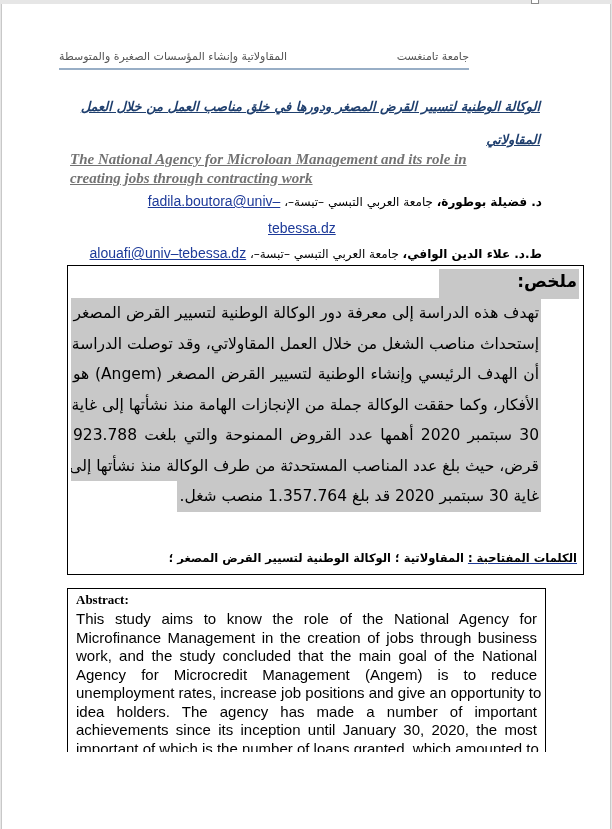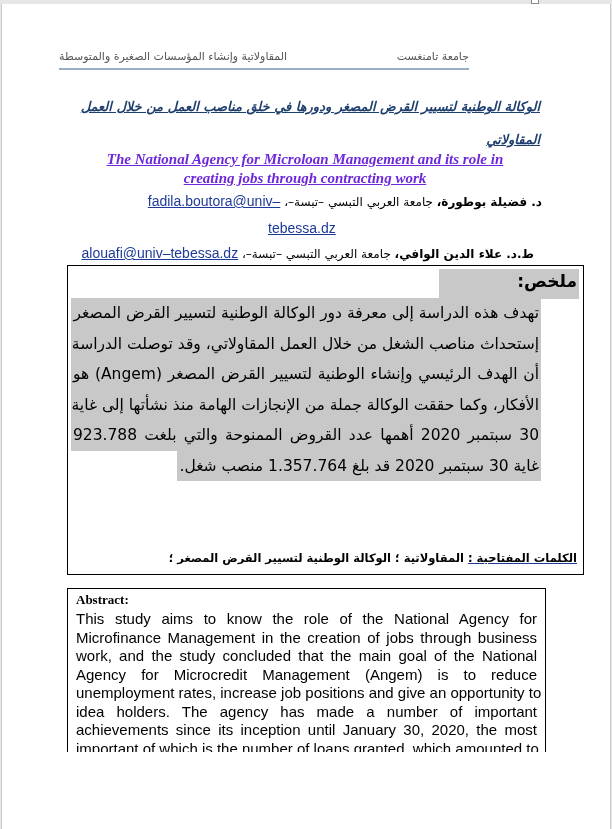--- a/index.html
+++ b/index.html
@@ -26,22 +26,22 @@
   .header-rule {
     position: absolute; left: 59px; top: 68px; width: 410px; height: 2px; background: #98aec6;
   }
   .title-ar {
     position: absolute; left: 70px; top: 90px; width: 470px;
     direction: rtl; text-align: right; color: #1f3f6e;
     font-size: 13px; font-weight: bold; font-style: italic; text-decoration: underline;
     line-height: 33px; font-family: "DejaVu Sans", sans-serif;
   }
   .title-en {
-    position: absolute; left: 70px; top: 150px; width: 470px; text-align: center;
-    color: #6d28d9; font-family: "Liberation Serif", serif;
+    position: absolute; left: 70px; top: 150px; width: 470px; text-align: left;
+    color: #737373; font-family: "Liberation Serif", serif;
     font-size: 15px; font-weight: bold; font-style: italic; text-decoration: underline;
     line-height: 19px;
   }
   .author {
     position: absolute; direction: rtl; font-size: 12px; color: #000;
     font-family: "DejaVu Sans", sans-serif;
   }
   .author b { font-weight: bold; }
   .email { color: #1d3a99; text-decoration: underline; font-family: "Liberation Sans", sans-serif; font-size: 14px; direction: ltr; unicode-bidi: embed; }
   .ar-box {
@@ -106,33 +106,34 @@
   <div>The National Agency for Microloan Management and its role in</div>
   <div>creating jobs through contracting work</div>
 </div>
 
 <div class="author" style="right:70px; top:193px;">
   <b>د. فضيلة بوطورة،</b><span> جامعة العربي التبسي –تبسة–، </span><a class="email">fadila.boutora@univ–</a>
 </div>
 <div class="author" style="left:268px; top:220px;">
   <a class="email">tebessa.dz</a>
 </div>
-<div class="author" style="right:78px; top:245px;">
+<div class="author" style="right:70px; top:245px;">
   <b>ط.د. علاء الدين الوافي،</b><span> جامعة العربي التبسي –تبسة–، </span><a class="email">alouafi@univ–tebessa.dz</a>
 </div>
 
 <div class="ar-box">
   <div class="hl-title"></div>
   <div class="mulakhas">ملخص:</div>
   <div class="ar-body">
     <span class="ar-line">تهدف هذه الدراسة إلى معرفة دور الوكالة الوطنية لتسيير القرض المصغر في</span>
     <span class="ar-line">إستحداث مناصب الشغل من خلال العمل المقاولاتي، وقد توصلت الدراسة إلى</span>
     <span class="ar-line">أن الهدف الرئيسي وإنشاء الوطنية لتسيير القرض المصغر  (Angem) هو</span>
     <span class="ar-line">الأفكار، وكما حققت الوكالة جملة من الإنجازات الهامة منذ نشأتها إلى غاية</span>
     <span class="ar-line">30 سبتمبر 2020 أهمها عدد القروض الممنوحة والتي بلغت 923.788</span>
+    <span class="ar-line">قرض، حيث بلغ عدد المناصب المستحدثة من طرف الوكالة منذ نشأتها إلى</span>
     <span class="ar-line last">غاية 30 سبتمبر 2020 قد بلغ 1.357.764 منصب شغل.</span>
   </div>
   <div class="keywords">
     <span class="kw-label">الكلمات المفتاحية :</span><span> المقاولاتية ؛ الوكالة الوطنية لتسيير القرض المصغر ؛</span>
   </div>
 </div>
 
 <div class="en-box">
   <div class="abs-title">Abstract:</div>
   <div class="en-body">

